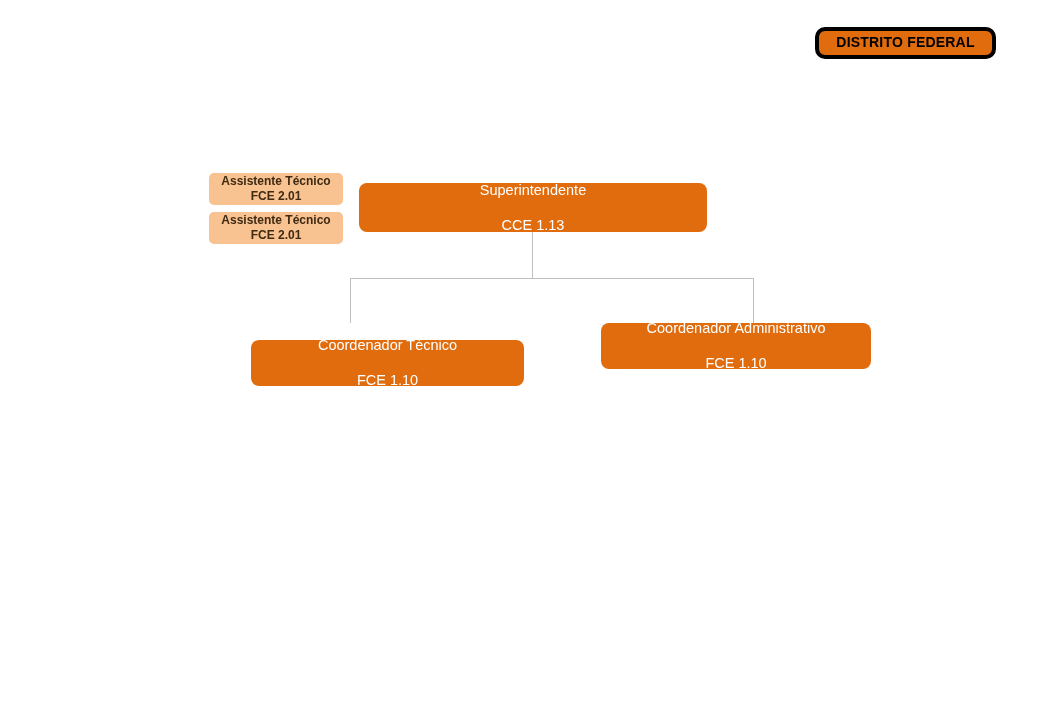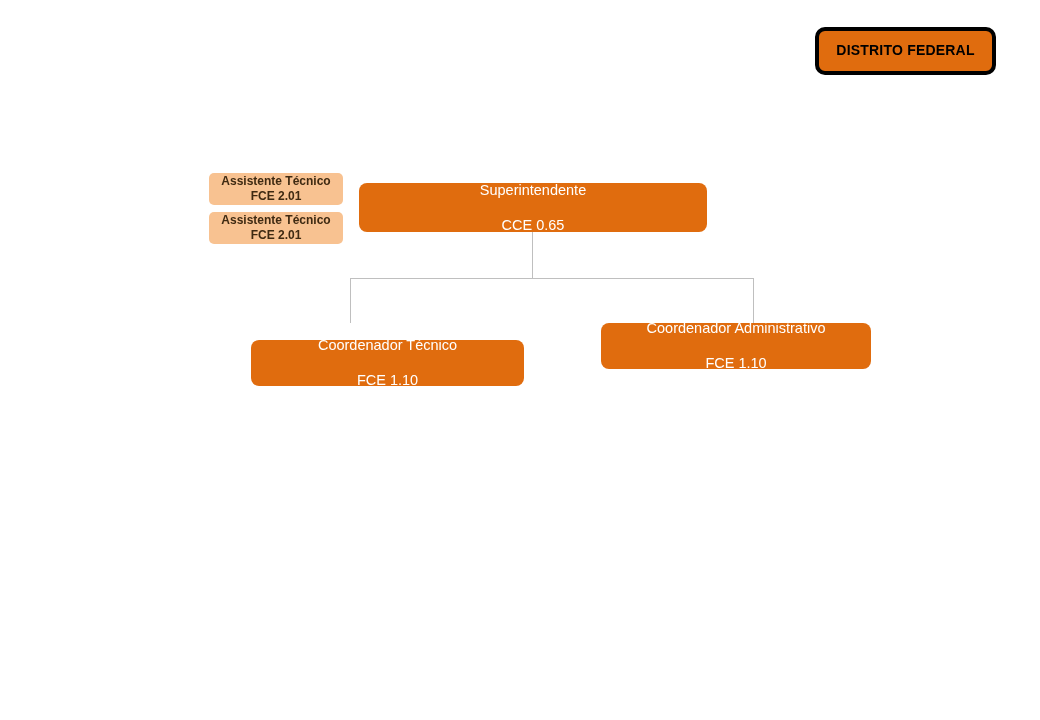--- a/index.html
+++ b/index.html
@@ -68,21 +68,21 @@
     letter-spacing: 0.2px;
   }
 
   .node .line2 { display: block; text-align: center; }
 </style>
 </head>
 <body>
 
 <div id="org-chart">
 
-  <div class="node node--badge" style="left:815px; top:27px; width:181px; height:48px;justify-content:center;">
+  <div class="node node--badge" style="left:815px; top:27px; width:181px; height:32px;justify-content:center;">
     <span>DISTRITO FEDERAL</span>
   </div>
 
   <div class="connector v" style="left:532px; top:232px; height:47px;"></div>
 
   <div class="connector h" style="left:350px; top:278px; width:404px;"></div>
 
   <div class="connector v" style="left:350px; top:278px; height:45px;"></div>
 
   <div class="connector v" style="left:753px; top:278px; height:45px;"></div>
@@ -92,21 +92,21 @@
     <span class="line2">FCE 2.01</span>
   </div>
 
   <div class="node node--assistant" style="left:209px; top:212px; width:134px; height:32px;">
     <span>Assistente Técnico</span>
     <span class="line2">FCE 2.01</span>
   </div>
 
   <div class="node node--primary" style="left:359px; top:183px; width:348px; height:49px;">
     <span>Superintendente</span>
-    <span class="line2">CCE 0.65</span>
+    <span class="line2">CCE 1.13</span>
   </div>
 
   <div class="node node--primary" style="left:224px; top:340px; width:273px; height:46px;margin-left:27px;">
     <span>Coordenador  Técnico</span>
     <span class="line2">FCE 1.10</span>
   </div>
 
   <div class="node node--primary" style="left:601px; top:323px; width:270px; height:46px;">
     <span>Coordenador  Administrativo</span>
     <span class="line2">FCE 1.10</span>

